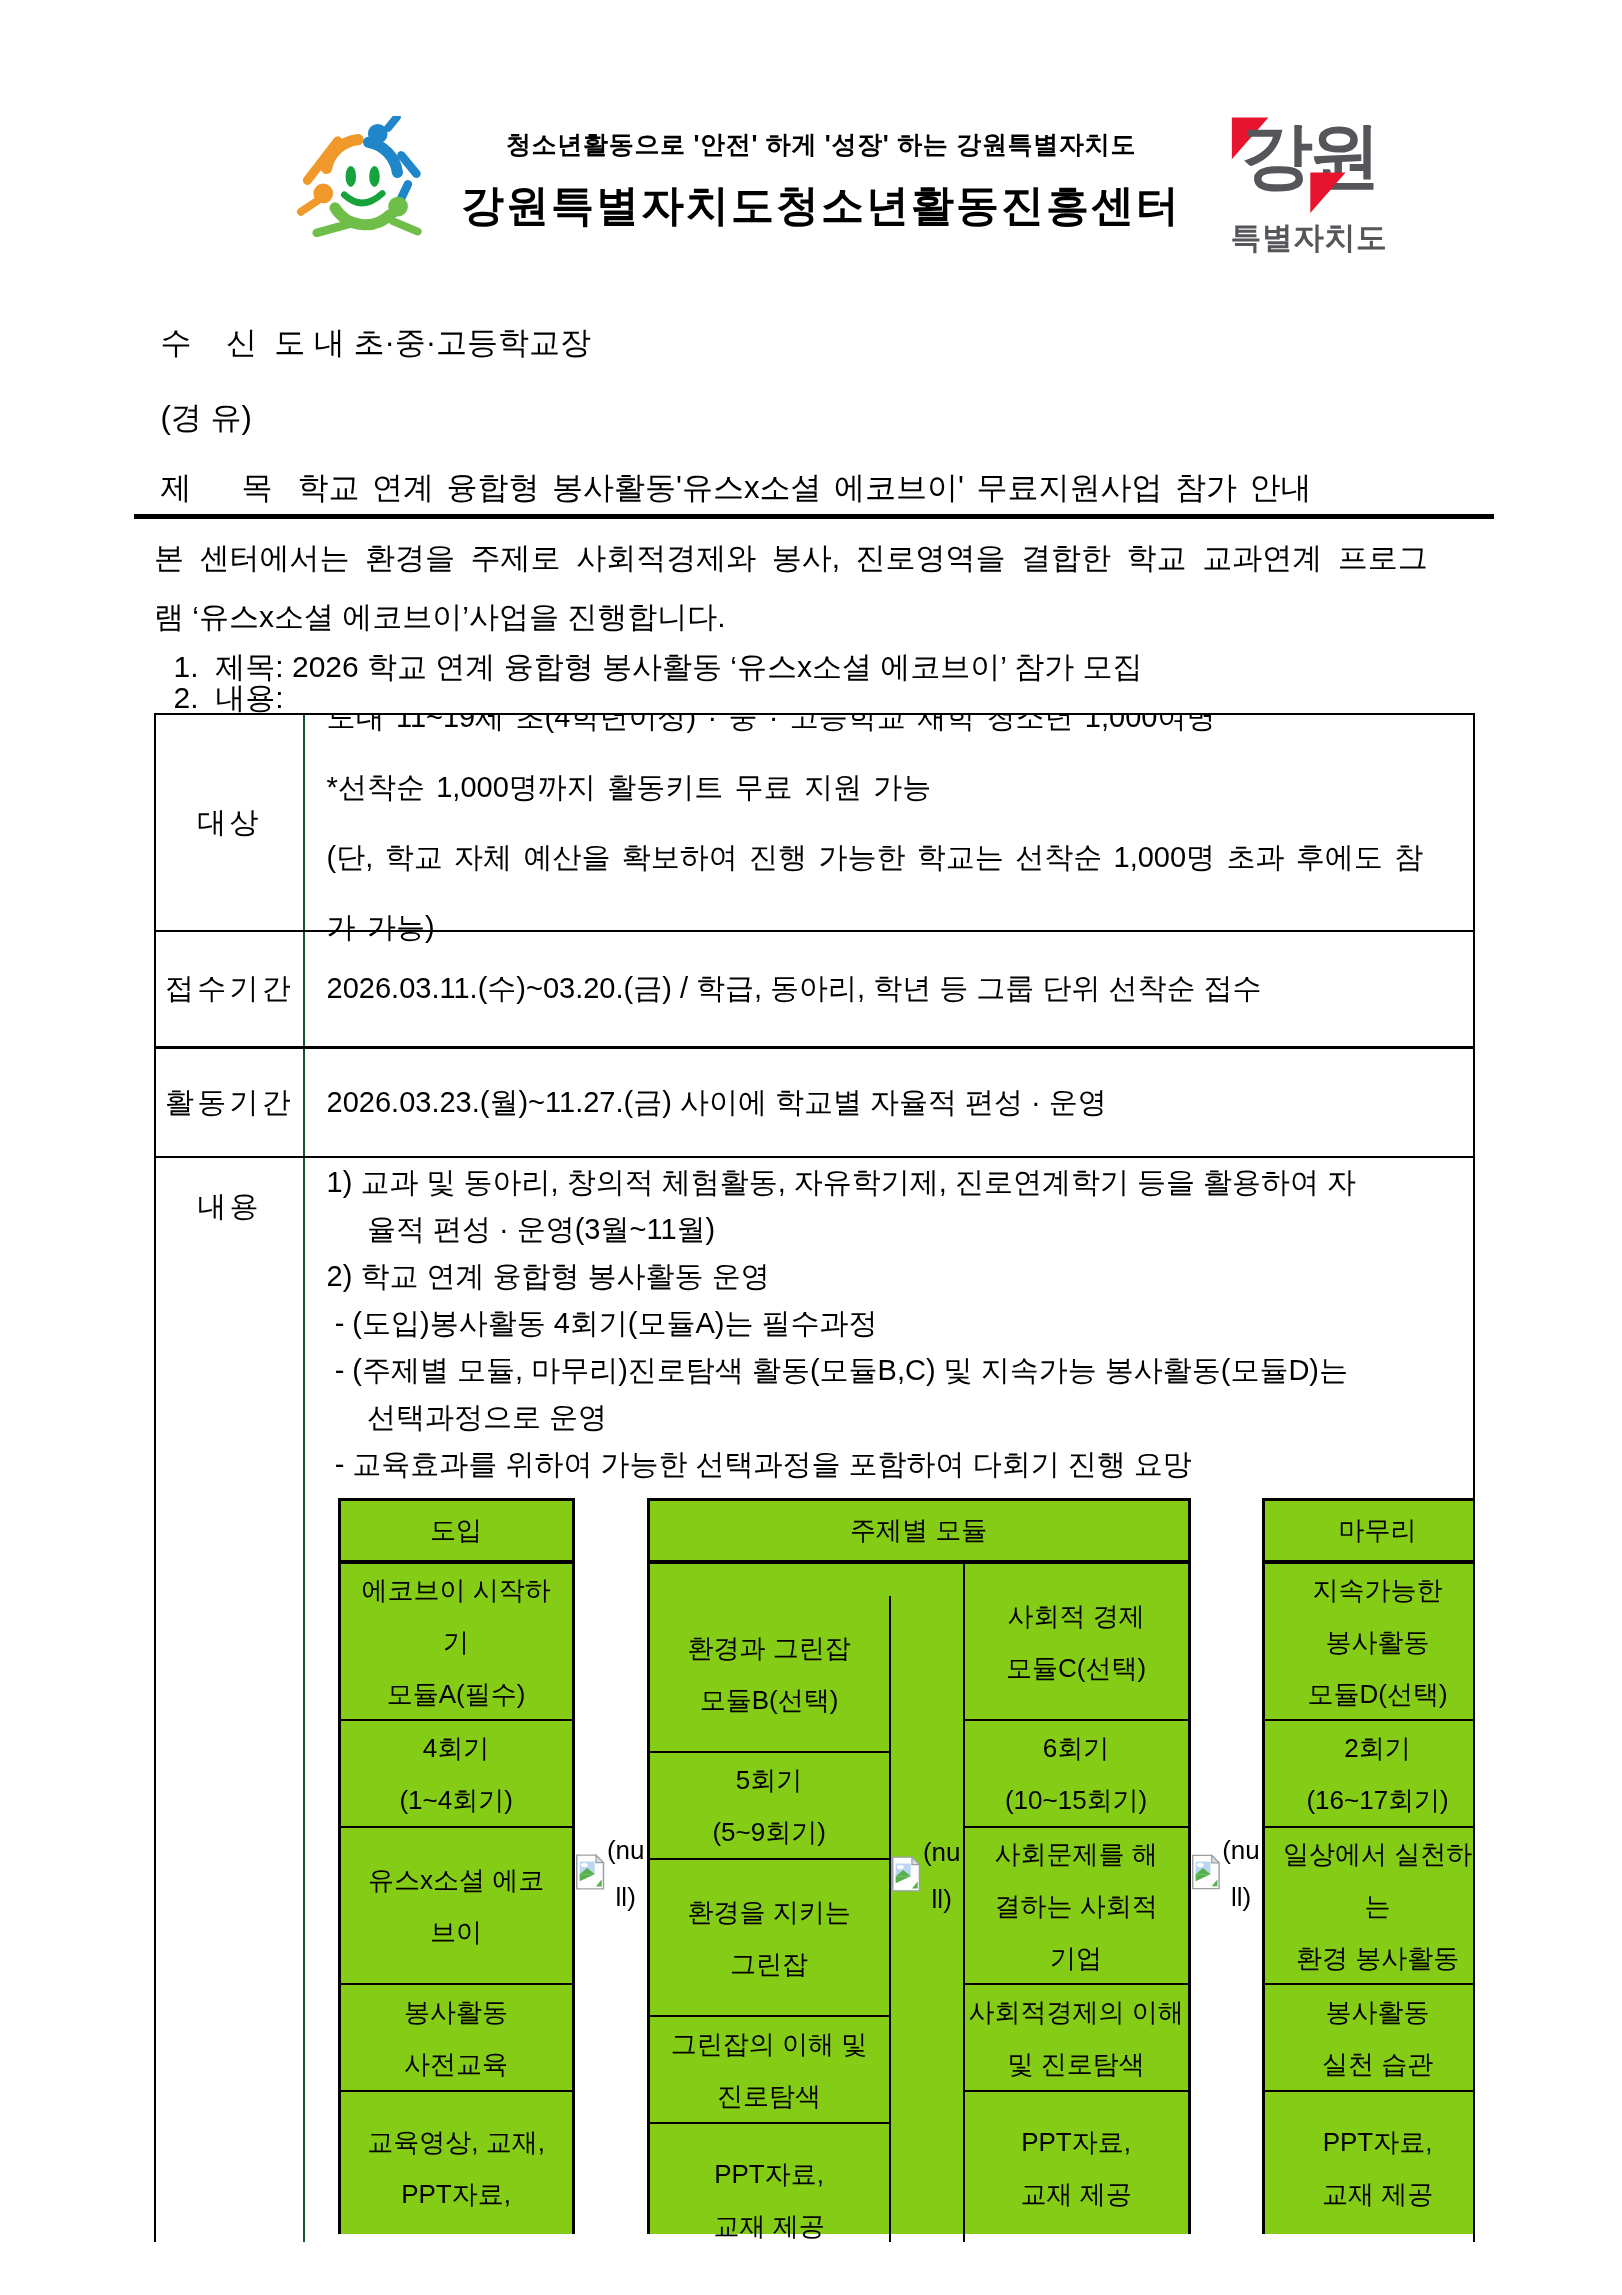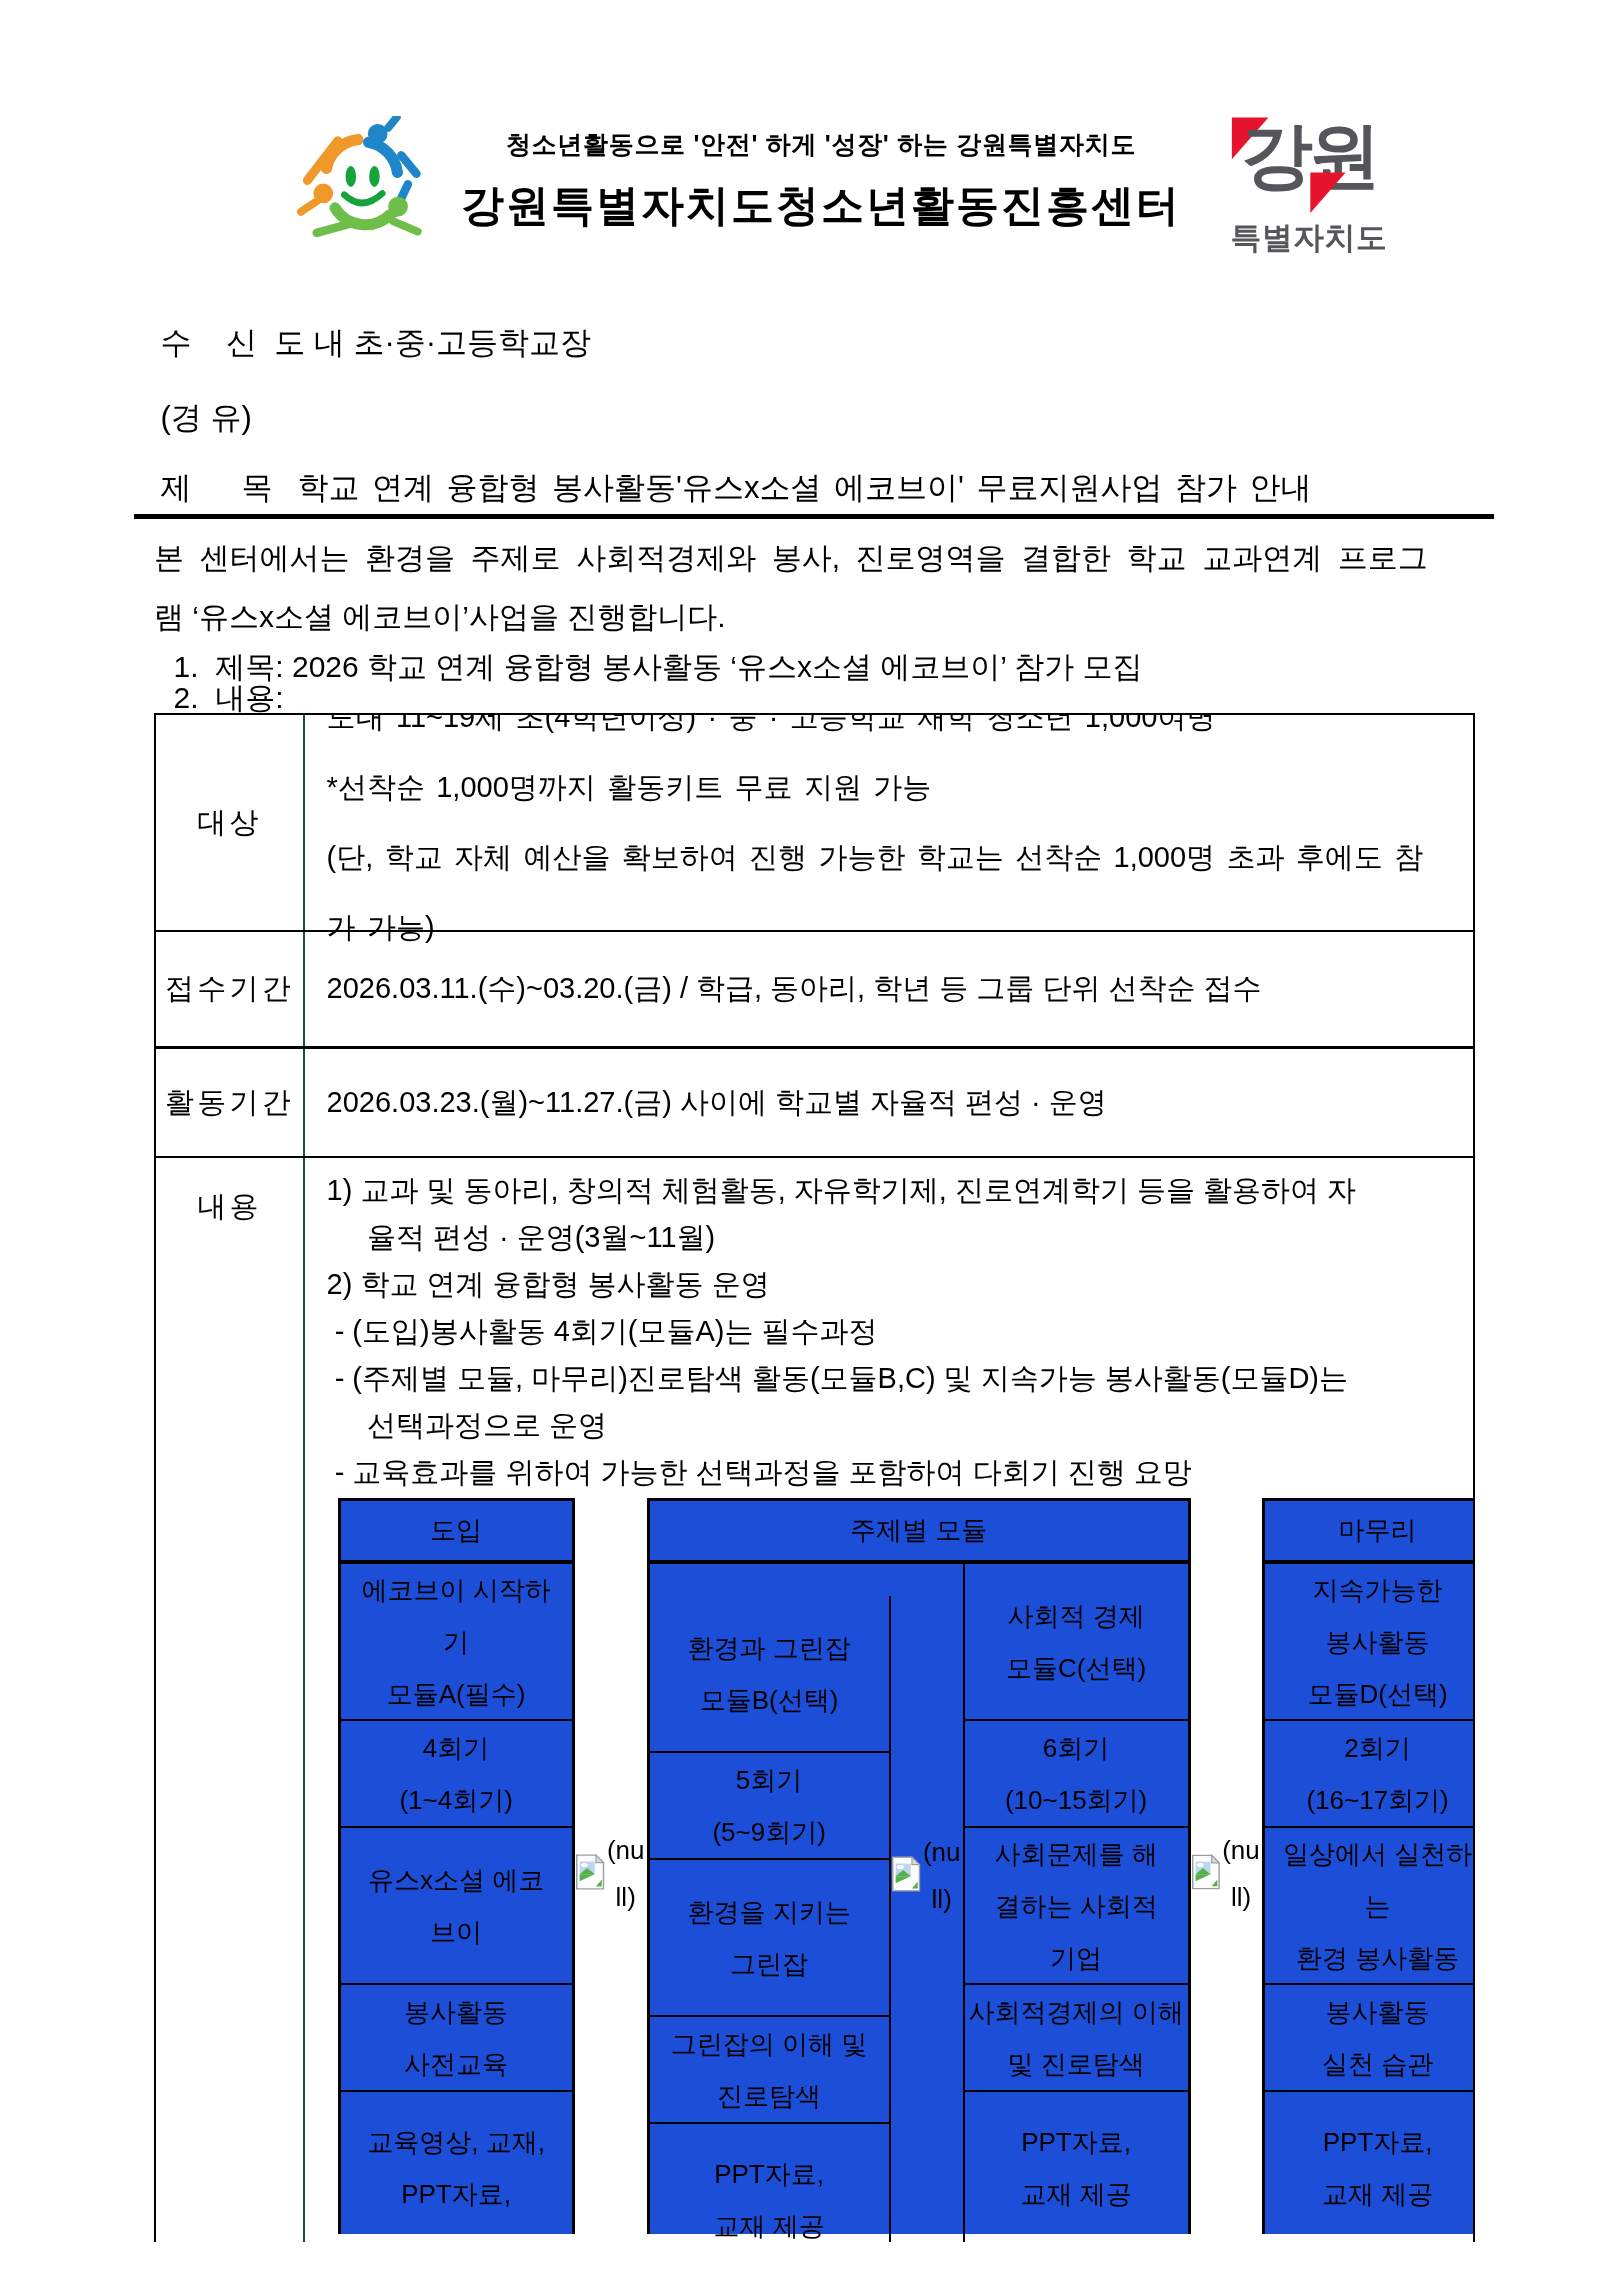--- a/index.html
+++ b/index.html
@@ -39,26 +39,26 @@
   .irow-content  { flex:1; border-bottom:none; }
   .label-cell {
     width:149px; flex:0 0 149px; border-right:2px solid #14532d;
     display:flex; align-items:center; justify-content:center;
     font-size:29px; letter-spacing:3.3px; text-align:center;
   }
   .irow-content .label-cell { align-items:flex-start; padding-top:29px; }
   .value-cell { flex:1; padding-left:21.6px; font-size:29px; display:flex; flex-direction:column; justify-content:center; }
   .irow-target .value-cell { line-height:51px; white-space:pre; word-spacing:3.3px;gap:19px; }
   .irow-apply .value-cell, .irow-activity .value-cell { white-space:pre; }
-  .irow-content .value-cell { justify-content:center; padding-top:1px; padding-left:21.6px; }
+  .irow-content .value-cell { justify-content:flex-start; padding-top:1px; padding-left:21.6px;gap:8px; }
   .content-lines div { line-height:47px; white-space:pre; font-size:29px; }
 
   
   .modules { display:flex; margin-left:11px; margin-top:2px; width:1156px; height:736px; font-size:26px; }
-  .mtable { border:3.3px solid #000; border-bottom:none; display:flex; flex-direction:column; background:#1d4ed8; }
+  .mtable { border:3.3px solid #000; border-bottom:none; display:flex; flex-direction:column; background:#84cc16; }
   .t-intro { width:237px; flex:0 0 237px; }
   .t-theme { width:544px; flex:0 0 544px; }
   .t-final { width:232px; flex:0 0 232px; }
   .m-head { height:63px; flex:0 0 63px; border-bottom:4.6px solid #000; display:flex; align-items:center; justify-content:center; }
   .theme-body { flex:1; display:flex; }
   .tcol { display:flex; flex-direction:column; }
   .col-b { width:241px; flex:0 0 241px; border-right:2.6px solid #000;margin-top:32px; }
   .gap-mid { width:60px; flex:0 0 60px; }
   .col-c { flex:1; border-left:2.6px solid #000; }
   .m-row {

